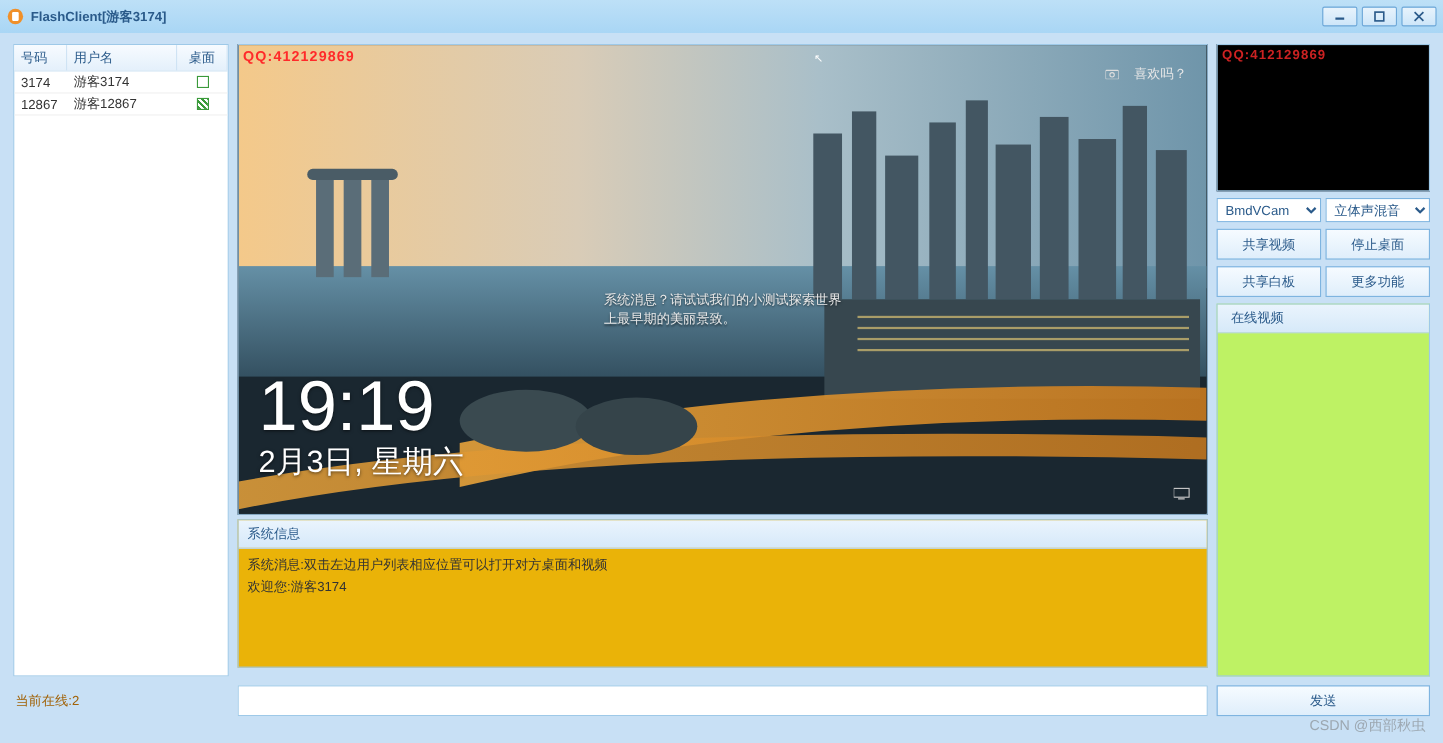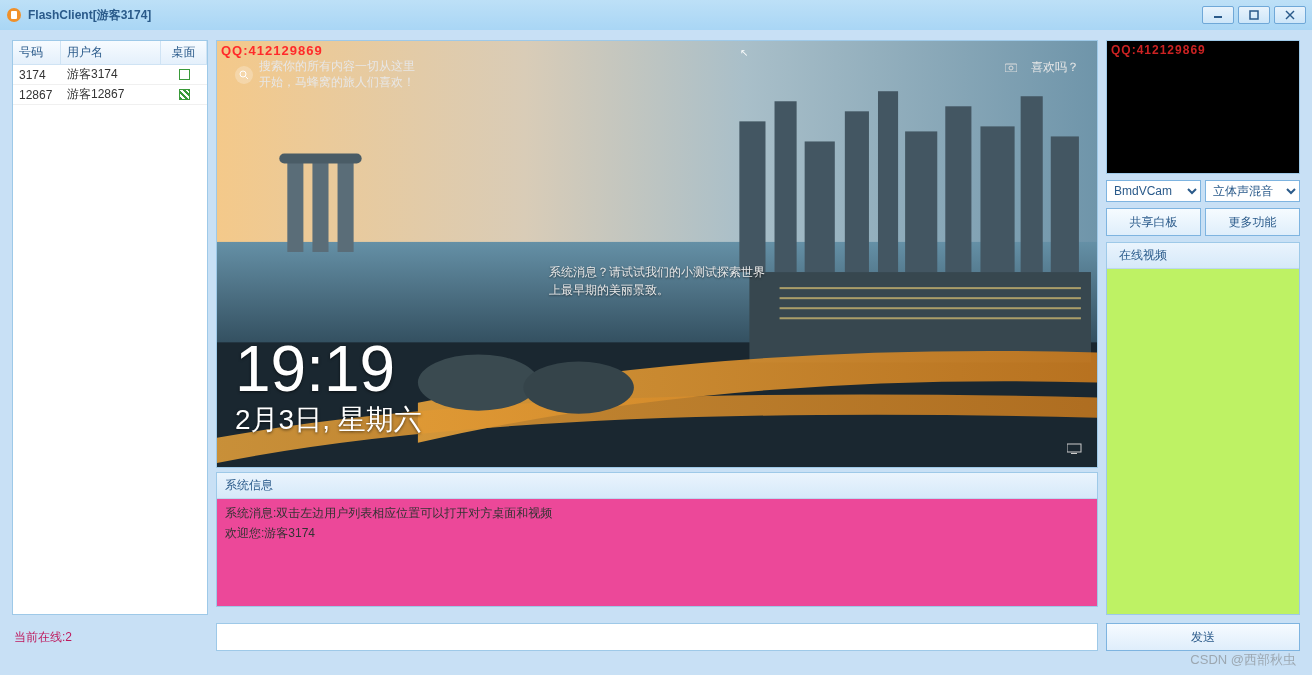--- a/index.html
+++ b/index.html
@@ -36,36 +36,36 @@
   .lock-time .time { font-size:64px; font-weight:200; line-height:1; text-shadow:0 1px 3px rgba(0,0,0,.6);}
   .lock-time .date { font-size:28px; font-weight:300; text-shadow:0 1px 3px rgba(0,0,0,.6);}
   .sky { position:absolute; inset:0; }
   .search-pill { position:absolute; top:18px; left:18px; display:flex; align-items:center; gap:6px; color:#e7e7e7; font-size:10px; }
   .search-pill .circ { width:18px; height:18px; border-radius:50%; background:rgba(255,255,255,.25); display:flex; align-items:center; justify-content:center;}
   .top-right-icons { position:absolute; top:18px; right:18px; display:flex; gap:14px; color:#e7e7e7; font-size:10px; align-items:center;}
   .center-caption { position:absolute; left:50%; top:52%; transform:translateX(-50%); color:#eaeaea; font-size:10px; text-align:left; line-height:1.5; text-shadow:0 1px 2px rgba(0,0,0,.6);}
   .cursor-arr { position:absolute; top:6px; left:523px; color:#fff; font-size:10px; z-index:6;}
   .net-ico { position:absolute; bottom:10px; right:14px; color:#ddd; }
 
-  .info-panel { height:135px; border:1px solid #9ec9e8; background:#ec4899; display:flex; flex-direction:column; }
+  .info-panel { height:135px; border:1px solid #9ec9e8; background:#eab308; display:flex; flex-direction:column; }
   .info-header { background:linear-gradient(#eaf4fd,#d6e9f9); border-bottom:1px solid #bcd7ee; padding:4px 8px; color:#2a5a8a; }
   .info-body { flex:1; padding:4px 8px; color:#333; line-height:1.7; overflow:auto; }
 
   .right-panel { width:194px; display:flex; flex-direction:column; gap:6px; }
   .thumb { height:134px; border:1px solid #9ec9e8; background:#000; position:relative; }
   .thumb .watermark { position:absolute; top:2px; left:4px; color:#c22; font-weight:bold; letter-spacing:1px; font-size:12px;}
   .sel-row { display:flex; gap:4px; }
   .sel { flex:1; height:22px; border:1px solid #7eb4e0; background:#fff; color:#2a5a8a; padding:0 3px; }
   .btn-row { display:flex; gap:4px; }
   .btn { flex:1; height:28px; border:1px solid #7eb4e0; background:linear-gradient(#f6fbff,#dfeefb); color:#2a5a8a; display:flex; align-items:center; justify-content:center; cursor:pointer; }
   .online-video-panel { flex:1; border:1px solid #9ec9e8; background:#bef264; }
   .online-video-panel .hdr { background:linear-gradient(#eaf4fd,#d6e9f9); border-bottom:1px solid #bcd7ee; padding:4px 12px; color:#2a5a8a; }
 
   .bottom-row { display:flex; gap:8px; margin-top:8px; align-items:center; }
-  .status { width:196px; color:#be185d; padding:4px 2px;}
+  .status { width:196px; color:#a16207; padding:4px 2px;}
   .msg-input { flex:1; height:28px; border:1px solid #9ec9e8; background:#fff; padding:0 6px; color:#333;}
   .send-btn { width:194px; height:28px; border:1px solid #7eb4e0; background:linear-gradient(#f6fbff,#dfeefb); color:#2a5a8a; display:flex; align-items:center; justify-content:center; cursor:pointer;}
 
   .csdn-wm { position:absolute; right:16px; bottom:6px; color:rgba(120,120,120,.55); font-size:13px; pointer-events:none;}
 </style>
 </head>
 <body>
 
 <div class="titlebar">
   <span class="icon">
@@ -174,29 +174,20 @@
 
           <g fill="#f5d77a" opacity="0.6">
             <rect x="560" y="245" width="300" height="2"></rect>
             <rect x="560" y="255" width="300" height="2"></rect>
             <rect x="560" y="265" width="300" height="2"></rect>
             <rect x="560" y="275" width="300" height="2"></rect>
           </g>
         </svg>
         <div class="watermark">QQ:412129869</div>
         <div class="cursor-arr">↖</div>
-        <div class="search-pill">
-          <span class="circ">
-              <svg width="10" height="10" viewBox="0 0 10 10">
-                <circle cx="4" cy="4" r="3" fill="none" stroke="#fff"></circle>
-                <line x1="6.5" y1="6.5" x2="9" y2="9" stroke="#fff"></line>
-              </svg>
-            </span>
-          <span style="max-width:160px;line-height:1.3;">搜索你的所有内容一切从这里开始，马蜂窝的旅人们喜欢！</span>
-        </div>
         <div class="top-right-icons">
           <span><svg width="12" height="10" viewBox="0 0 12 10">
                 <rect x="0" y="2" width="12" height="8" rx="1" fill="none" stroke="#ddd"></rect>
                 <circle cx="6" cy="6" r="2" fill="none" stroke="#ddd"></circle>
               </svg></span>
           <span>喜欢吗？</span>
         </div>
         <div class="center-caption">
           <div>系统消息？请试试我们的小测试探索世界</div>
           <div>上最早期的美丽景致。</div>
@@ -222,20 +213,24 @@
 
     <div class="right-panel">
       <div class="thumb">
         <div class="watermark">QQ:412129869</div>
       </div>
       <div class="sel-row">
         <select class="sel"><option>BmdVCam</option></select>
         <select class="sel"><option>立体声混音</option></select>
       </div>
       <div class="btn-row">
+        <div class="btn">共享视频</div>
+        <div class="btn">停止桌面</div>
+      </div>
+      <div class="btn-row">
         <div class="btn">共享白板</div>
         <div class="btn">更多功能</div>
       </div>
       <div class="online-video-panel">
         <div class="hdr">在线视频</div>
       </div>
     </div>
 
   </div>
 

